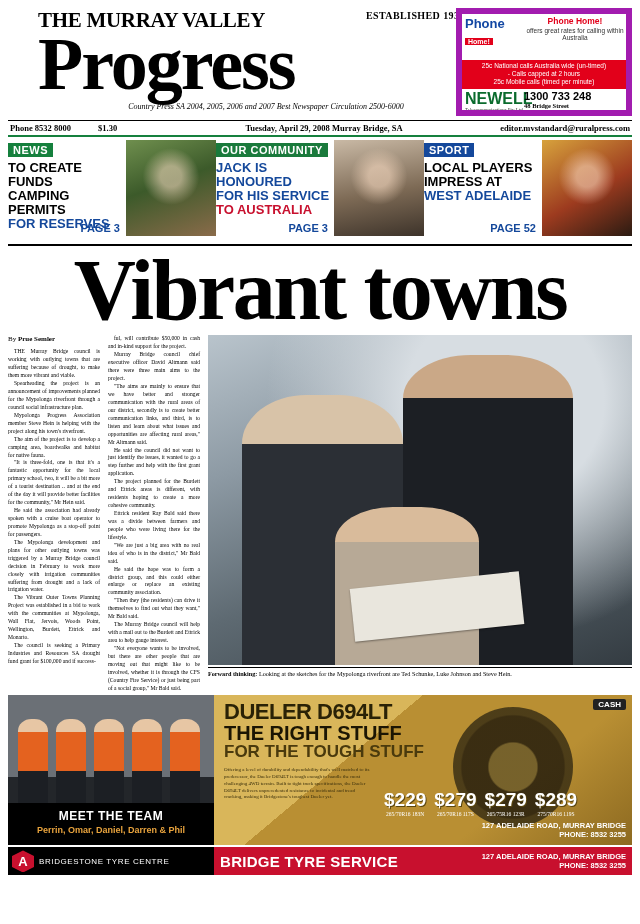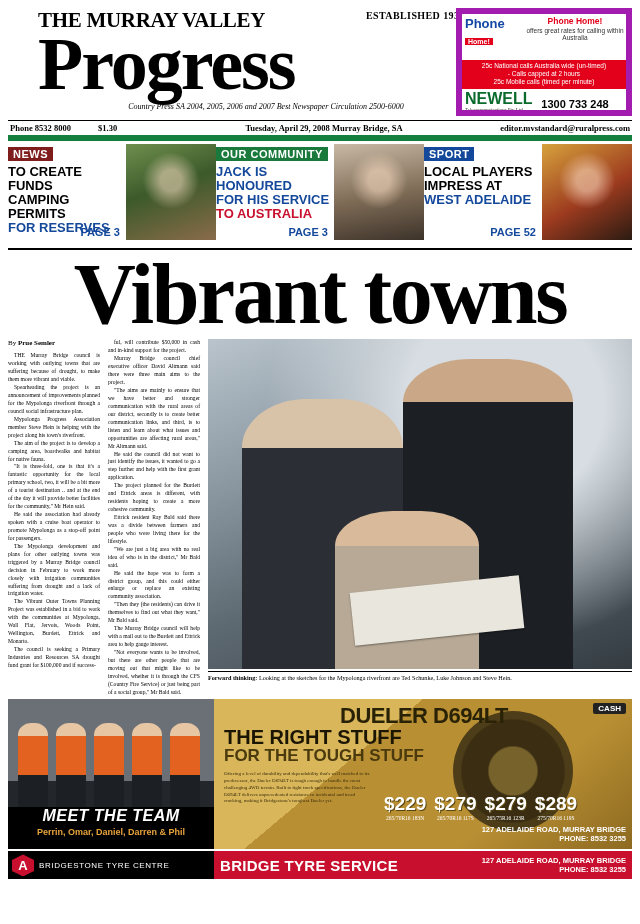--- a/index.html
+++ b/index.html
@@ -65,44 +65,44 @@
     font-family:"Liberation Sans", sans-serif; font-size:6.5px;
     padding:2px 2px 3px 2px; line-height:1.25;
   }
   .promo-bot { display:flex; height:36px; }
   .promo-newell { width:62px; padding:2px 0 0 3px; }
   .promo-newell .nw {
     font-family:"Liberation Sans", sans-serif; font-weight:bold;
     font-size:16px; color:#0a6b2d; line-height:1;
   }
   .promo-newell .nwsub { font-size:5px; color:#333; line-height:1.1; }
-  .promo-phone { flex:1; text-align:center; padding-top:9px; }
+  .promo-phone { flex:1; padding-top:1px; }
   .promo-phone .big {
     font-family:"Liberation Sans", sans-serif; font-weight:bold; font-size:11px;
   }
   .promo-phone .addr { font-size:6.5px; font-weight:bold; line-height:1.2; }
 
   
   .infobar {
-    border-top:1px solid #000; border-bottom:6px solid #15803d;
+    border-top:1px solid #000; border-bottom:2px solid #15803d;
     display:flex; align-items:center; font-size:8.5px; font-weight:bold;
     padding:2px 2px; margin-top:2px;
     font-family:"Liberation Serif", serif;
   }
   .infobar .ib-l { width:88px; }
   .infobar .ib-p { width:70px; }
   .infobar .ib-c { flex:1; text-align:center; }
   .infobar .ib-r { width:150px; text-align:right; }
 
   
   .teasers { display:flex; height:96px; margin-top:3px; }
   .tz { width:138px; position:relative; padding-right:4px; }
   .tz .tz-tag {
     font-family:"Liberation Sans", sans-serif; font-weight:bold;
-    font-size:11px; color:#fff; background:#7f1d1d; display:inline-block;
+    font-size:11px; color:#fff; background:#15803d; display:inline-block;
     padding:1px 5px; letter-spacing:0.5px;
   }
   .tz .tz-tag.green { background:#1a7a3c; }
   .tz .tz-tag.blue { background:#14489b; }
   .tz .tz-txt {
     font-family:"Liberation Sans", sans-serif; font-weight:bold;
     font-size:13px; line-height:1.08; margin-top:3px; color:#000;
   }
   .tz .tz-txt .hl { color:#14489b; }
   .tz .tz-txt .hlr { color:#c8102e; }
@@ -184,40 +184,40 @@
     position:absolute; bottom:28%; width:30px; height:56%;
     background:linear-gradient(180deg,#e7c6a4 0 16%, #e4621f 16% 62%, #1c1f24 62% 100%);
     border-radius:45% 45% 0 0 / 14% 14% 0 0;
   }
   .ad-left .bar {
     position:absolute; left:0; right:0; bottom:0; height:42px;
     background:#000; color:#fff; text-align:center;
   }
   .ad-left .bar .t1 {
     font-family:"Liberation Sans", sans-serif; font-weight:bold;
-    font-size:16px; letter-spacing:0.5px;font-style:italic;
+    font-size:12px; margin-top:6px; letter-spacing:0.5px;
   }
   .ad-left .bar .t2 {
     font-family:"Liberation Sans", sans-serif; font-weight:bold;
     font-size:9px; color:#e8a33d; margin-top:2px;
   }
   .ad-right { flex:1; position:relative; background:#caa94e; overflow:hidden; }
   .ad-right .bg {
     position:absolute; inset:0;
     background:linear-gradient(140deg,#d9b65a 0 35%, #b98f33 35% 70%, #8d6a21 100%);
   }
   .ad-right .tyre {
     position:absolute; right:14%; top:8%; width:120px; height:120px;
     border-radius:50%; background:radial-gradient(circle,#6b5a2a 0 28%, #241c0c 30% 60%, #3a2f14 62% 100%);
     opacity:.85;
   }
   .ad-right .h1 {
     position:absolute; left:10px; top:6px; right:8px;
     font-family:"Liberation Sans", sans-serif; font-weight:bold;
-    font-size:22px; color:#2a2206; letter-spacing:-0.5px; line-height:1;text-align:center;
+    font-size:22px; color:#2a2206; letter-spacing:-0.5px; line-height:1;
   }
   .ad-right .h2 {
     position:absolute; left:10px; top:28px; font-family:"Liberation Sans", sans-serif;
     font-weight:bold; font-size:20px; color:#1b1503; line-height:1;
   }
   .ad-right .h3 {
     position:absolute; left:10px; top:48px; font-family:Liberation Sans, sans-serif;
     font-weight:bold; font-size:17px; color:#4a3a0d; line-height:1;
   }
   .ad-right .blurb {

